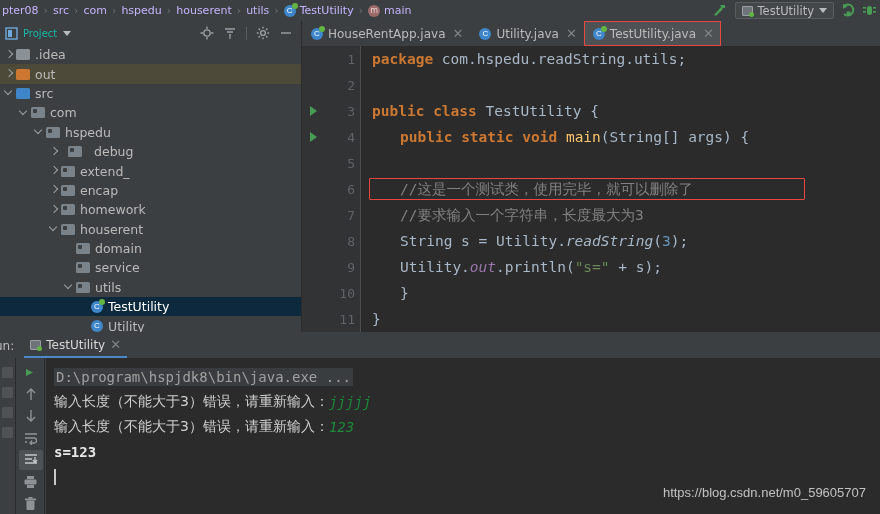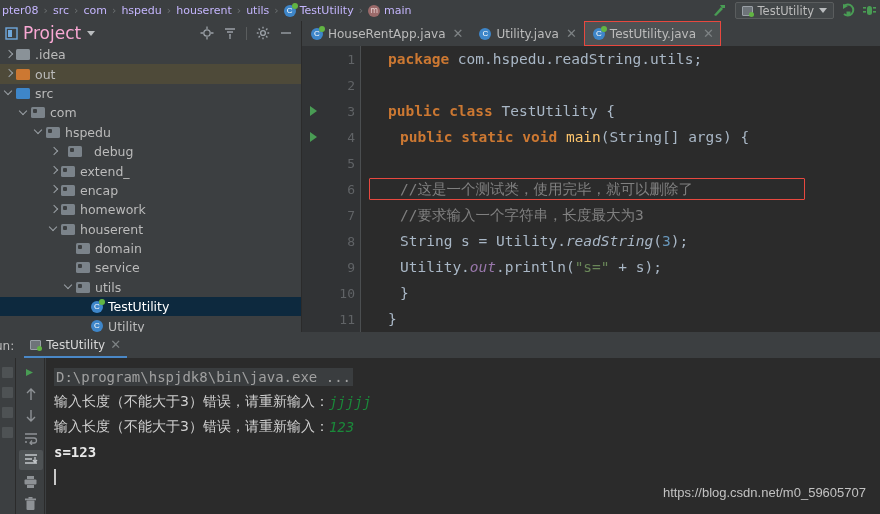--- a/index.html
+++ b/index.html
@@ -55,21 +55,21 @@
     width: 0; height: 0; border-left: 4px solid transparent; border-right: 4px solid transparent;
     border-top: 5px solid #b9bcbe;
   }
 
   
   .project-panel {
     position: absolute; left: 0; top: 21px; width: 302px; height: 311px;
     background: #3c3f41; border-right: 1px solid #2b2b2b;
   }
   .pp-head { height: 24px; display: flex; align-items: center; padding: 0 4px 0 5px; }
-  .pp-title { font-size: 17px; color: #f9a8d4; margin-left: 5px; }
+  .pp-title { font-size: 10px; color: #14b8a6; margin-left: 5px; }
   .pp-icons { margin-left: auto; display: flex; align-items: center; gap: 9px; padding-right: 4px; }
   .pp-sep { width: 1px; height: 13px; background: #5a5d5e; }
   .tree { position: absolute; top: 24px; left: 0; right: 0; bottom: 0; overflow: hidden; }
   .row {
     height: 19.4px; display: flex; align-items: center; font-size: 12.5px;
     color: #bbbbbb; white-space: nowrap; padding-right: 4px;
   }
   .row.sel { background: #0d293e; }
   .row.sel .lbl { color: #ffffff; }
   .row.hl { background: #4e4a39; }
@@ -126,21 +126,21 @@
     border-top: 5px solid transparent; border-bottom: 5px solid transparent;
   }
   .foldmark {
     position: absolute; right: -17px; top: 50%; transform: translateY(-50%);
     width: 11px; height: 11px;
   }
   .codecol { flex: 1; position: relative; background: #2b2b2b; }
   .cline {
     height: 26px; display: flex; align-items: center; white-space: pre;
     font-family: "DejaVu Sans Mono", "Liberation Mono", monospace;
-    font-size: 14.5px; color: #a9b7c6; padding-left: 28px; position: relative;
+    font-size: 14.5px; color: #a9b7c6; padding-left: 12px; position: relative;
   }
   .kw { color: #cc7832; font-weight: 600; }
   .cls { color: #a9b7c6; }
   .mn { color: #ffc66d; }
   .num { color: #6897bb; }
   .str { color: #6a8759; }
   .cmt { color: #808080; }
   .stat { color: #a9b7c6; font-style: italic; }
   .statp { color: #9876aa; font-style: italic; }
   .brc { color: #a9b7c6; }

